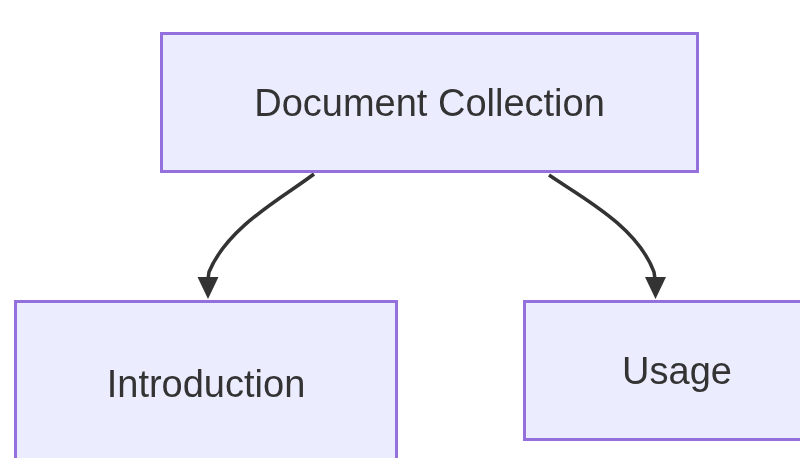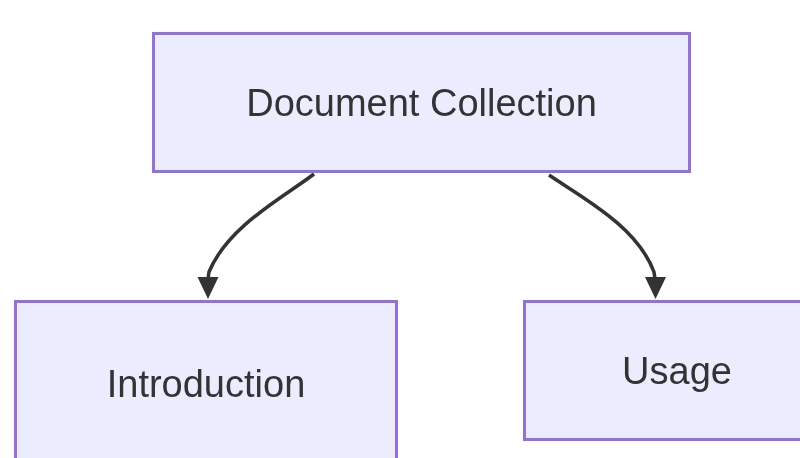--- a/index.html
+++ b/index.html
@@ -32,21 +32,21 @@
     align-items: center;
     justify-content: center;
   }
   .node-label {
     color: #333333;
     font-size: 38px;
     line-height: 1;
     white-space: nowrap;
     letter-spacing: 0px;
   }
-  .node-root         { left: 152px; top: 32px;  width: 539px; height: 141px; }
+  .node-root         { left: 160px; top: 32px;  width: 539px; height: 141px; }
   .node-introduction { left: 14px;  top: 300px; width: 384px; height: 168px; }
   .node-usage        { left: 523px; top: 300px; width: 308px; height: 141px; }
   .edge-path {
     fill: none;
     stroke: #333333;
     stroke-width: 3.5px;
   }
   .arrowhead {
     fill: #333333;
     stroke: none;

